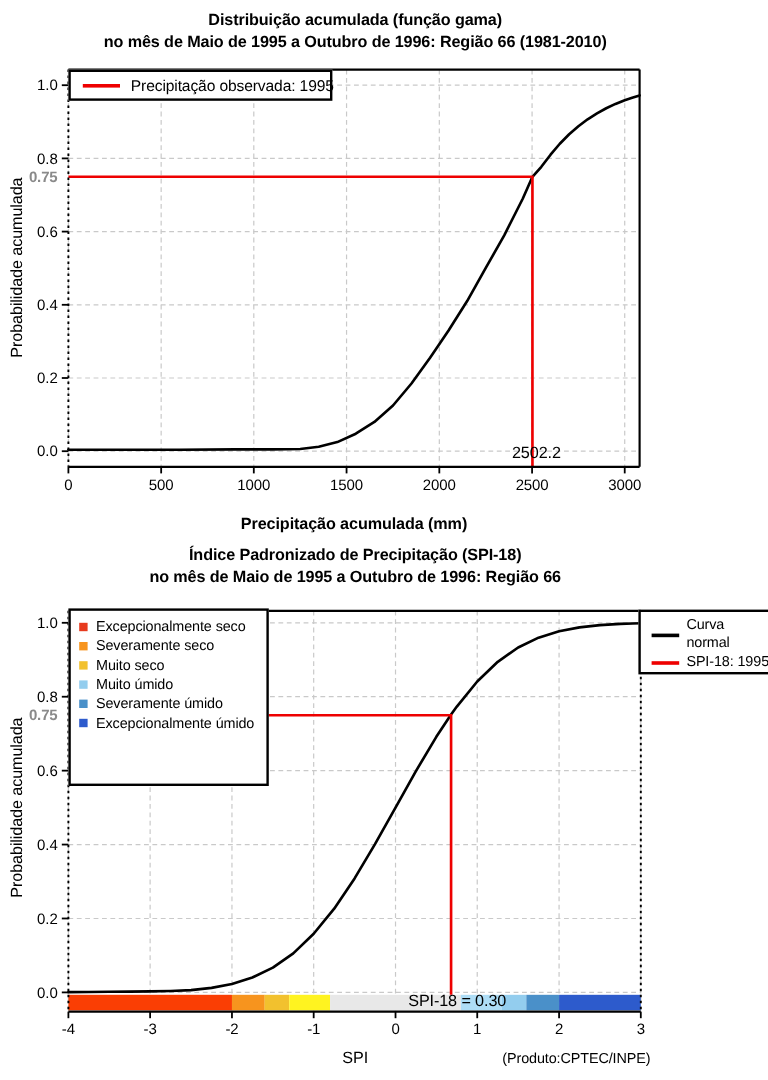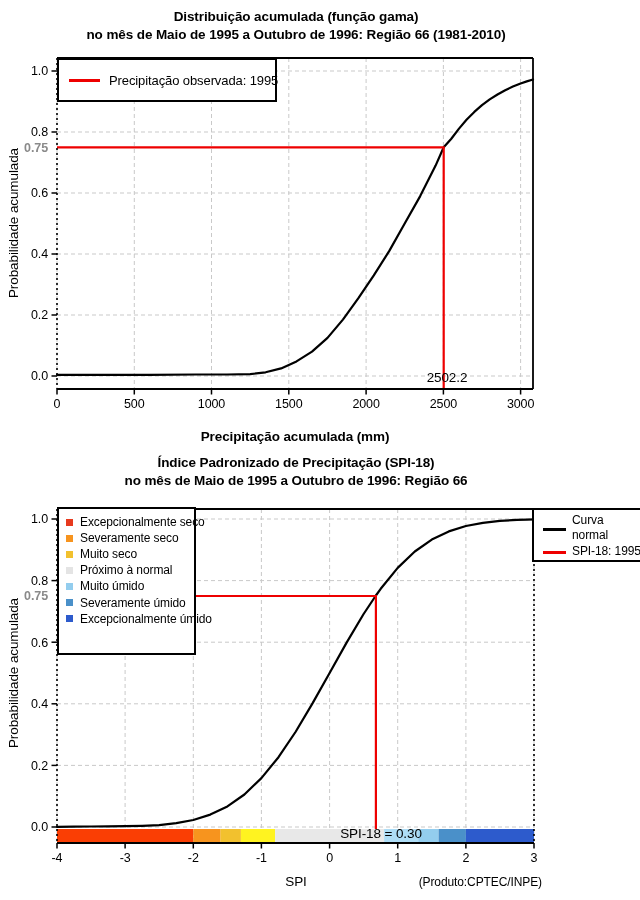--- a/index.html
+++ b/index.html
@@ -3,24 +3,24 @@
 <meta charset="utf-8">
 <style>
   html,body{margin:0;padding:0;background:#fff;}
   .canvas{position:relative;width:640px;height:900px;background:#ffffff;overflow:hidden;
           font-family:"Liberation Sans",sans-serif;color:#000;letter-spacing:-0.1px;}
   .abs{position:absolute;}
   .chart-title{width:592px;text-align:center;font-size:13.5px;font-weight:bold;white-space:nowrap;}
   .axis-label{font-size:13.5px;text-align:center;white-space:nowrap;}
   .ylabel{width:200px;height:16px;transform:rotate(-90deg);}
   .legend-box{background:#fff;border:2px solid #000;box-sizing:border-box;}
-  #c1-legend{left:57px;top:58px;width:220px;height:44px;display:flex;align-items:center;padding-left:10px;gap:9px;}
+  #c1-legend{left:57px;top:58px;width:220px;height:26px;display:flex;align-items:center;padding-left:10px;gap:9px;}
   #c1-legend .line-sample{width:31px;height:3px;flex:0 0 auto;}
   #c1-legend .legend-text{font-size:13px;white-space:nowrap;}
-  #c2-cats{left:57px;top:507px;width:139px;height:148px;padding:5px 0 0 7px;}
+  #c2-cats{left:57px;top:507px;width:167px;height:148px;padding:5px 0 0 7px;}
   .cat-row{display:flex;align-items:center;height:16.1px;gap:7px;}
   .cat-marker{width:7px;height:7px;flex:0 0 auto;}
   .cat-label{font-size:12px;white-space:nowrap;}
   #c2-legend{left:532px;top:508px;width:112px;height:54px;}
   #c2-legend .line-sample{position:absolute;width:23px;height:3px;left:9px;}
   #c2-legend .legend-text{position:absolute;left:38px;font-size:12px;line-height:15px;}
   .ref-label{width:120px;text-align:center;font-size:13.5px;font-weight:normal;white-space:nowrap;}
   svg{position:absolute;left:0;top:0;}
   svg text{font-family:"Liberation Sans",sans-serif;font-size:12.5px;fill:#000;}
   svg .grid{stroke:#C9C9C9;stroke-width:1;stroke-dasharray:4 3;fill:none;}
@@ -168,24 +168,20 @@
       </div>
     <div class="cat-row">
         <span class="cat-marker" style="background-color: rgb(247, 148, 30);"></span>
         <span class="cat-label">Severamente seco</span>
       </div>
     <div class="cat-row">
         <span class="cat-marker" style="background-color: rgb(242, 193, 46);"></span>
         <span class="cat-label">Muito seco</span>
       </div>
     <div class="cat-row">
-        <span class="cat-marker" style="background-color: rgb(228, 228, 228);"></span>
-        <span class="cat-label">Próximo à normal</span>
-      </div>
-    <div class="cat-row">
         <span class="cat-marker" style="background-color: rgb(147, 205, 238);"></span>
         <span class="cat-label">Muito úmido</span>
       </div>
     <div class="cat-row">
         <span class="cat-marker" style="background-color: rgb(74, 144, 201);"></span>
         <span class="cat-label">Severamente úmido</span>
       </div>
     <div class="cat-row">
         <span class="cat-marker" style="background-color: rgb(45, 91, 204);"></span>
         <span class="cat-label">Excepcionalmente úmido</span>

